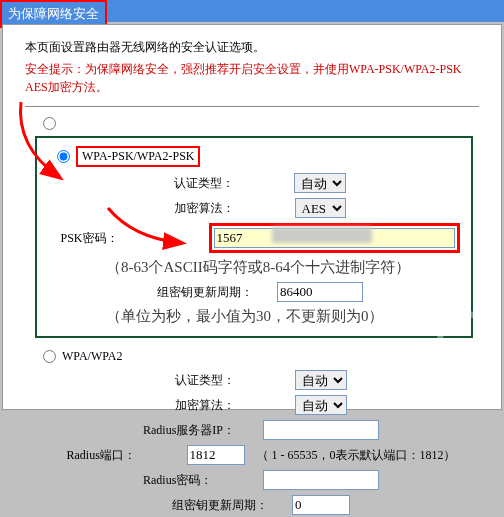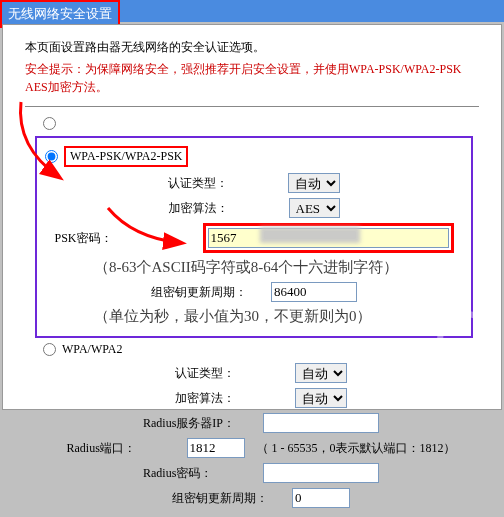--- a/index.html
+++ b/index.html
@@ -42,22 +42,22 @@
     margin: 8px 0 6px 18px;
   }
   .radio-line {
     display: flex;
     align-items: center;
     gap: 6px;
     margin-bottom: 6px;
   }
   input[type="radio"] { margin: 0; }
   .hl-section {
-    border: 2px solid #6d28d9;
-    padding: 8px 8px 10px 8px;
+    border: 2px solid #14532d;
+    padding: 8px 8px 10px 20px;
     margin-left: 10px;
     margin-right: 6px;
   }
   .row {
     display: flex;
     align-items: center;
     margin: 5px 0;
     justify-content: center;
   }
   .lbl {
@@ -124,21 +124,21 @@
     width: 6px; height: 6px;
     background: #fff;
     border-radius: 50%;
     right: -2px; top: 18px;
   }
 </style>
 </head>
 <body>
 
 <div class="title-row">
-  <span class="title-bar">无线网络安全设置</span>
+  <span class="title-bar">为保障网络安全</span>
 </div>
 
 <div class="panel">
 
   <div class="intro-black">本页面设置路由器无线网络的安全认证选项。</div>
   <div class="intro-red">安全提示：为保障网络安全，强烈推荐开启安全设置，并使用WPA-PSK/WPA2-PSK AES加密方法。</div>
 
   <hr class="hr">
 
   <div class="section">
@@ -189,21 +189,21 @@
     </div>
     <div class="note">（8-63个ASCII码字符或8-64个十六进制字符）</div>
 
     <div class="row">
       <span class="lbl">组密钥更新周期：</span>
       <input type="text" style="width: 80px;" value="86400">
     </div>
     <div class="note">（单位为秒，最小值为30，不更新则为0）</div>
   </div>
 
-  <div class="section" style="margin-top:4px;">
+  <div class="section" style="margin-top:11px;">
     <div class="radio-line">
       <input type="radio" name="sec" style="">
       <span>WPA/WPA2</span>
     </div>
 
     <div class="row">
       <span class="lbl">认证类型：</span>
       <select>
         <option>自动</option>
       </select>

